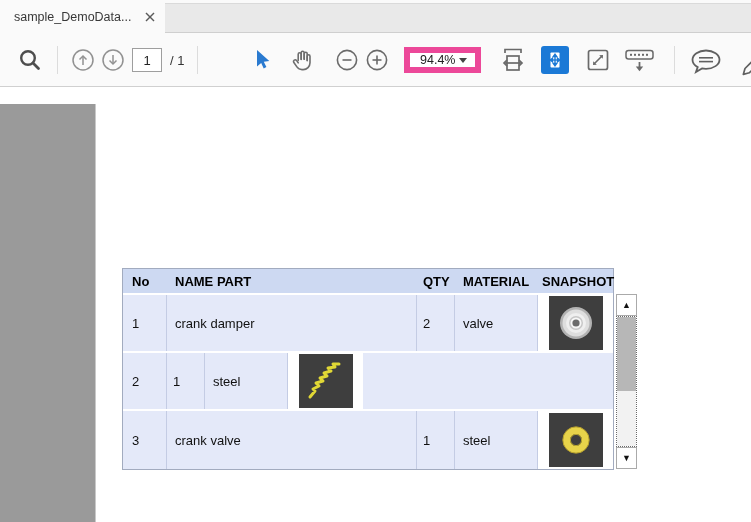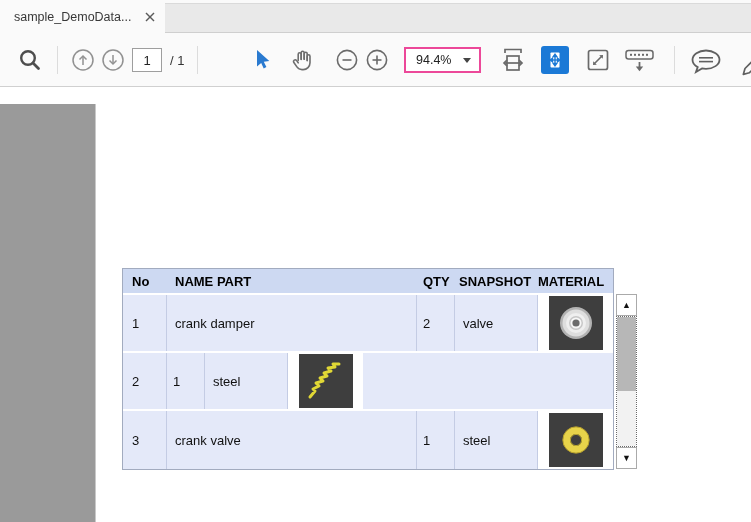--- a/index.html
+++ b/index.html
@@ -21,21 +21,21 @@
   .toolbar { position:absolute; left:0; top:33px; width:751px; height:54px; background:#fafafa;
              border-bottom:1px solid #d0d0d0; }
   .tbtn { position:absolute; display:flex; align-items:center; justify-content:center; }
   .vsep { position:absolute; top:13px; width:1px; height:28px; background:#dcdcdc; }
   .page-input { position:absolute; left:132px; top:15px; width:30px; height:24px;
                 border:1px solid #9e9e9e; background:#fff; text-align:center; font-size:13px;
                 color:#222; font-family:"Liberation Sans", sans-serif; }
   .page-total { position:absolute; left:170px; top:0; height:54px; display:flex; align-items:center;
                 font-size:13px; color:#333; }
   .zoom-box { position:absolute; left:404px; top:14px; width:77px; height:26px; background:#fff;
-              border:2px solid #ec4899; display:flex; align-items:center; cursor:pointer; }
+              border:6px solid #ec4899; display:flex; align-items:center; cursor:pointer; }
   .zoom-text { flex:1; padding-left:10px; font-size:12.5px; color:#222; }
   .zoom-caret { width:0; height:0; border-left:4px solid transparent; border-right:4px solid transparent;
                 border-top:5px solid #444; margin-right:8px; }
   .active-tool { background:#1b79d6; border-radius:3px; }
 
   
   .docarea { position:absolute; left:0; top:88px; width:751px; height:434px; background:#9a9a9a;margin-top:16px; }
   .page { position:absolute; left:95px; top:0; right:0; bottom:0; background:#fff;
           border-left:1px solid #c9c9c9; }
 
@@ -220,22 +220,22 @@
   </div>
 
   <div class="docarea">
     <div class="page"></div>
 
     <div class="ptable">
       <div class="thead">
         <div class="th c-no">No</div>
         <div class="th c-name">NAME PART</div>
         <div class="th c-qty">QTY</div>
+        <div class="th c-mat">MATERIAL</div>
         <div class="th c-snap">SNAPSHOT</div>
-        <div class="th c-mat">MATERIAL</div>
       </div>
 
       <div class="trow">
         <div class="td c-no">1</div>
         <div class="td c-name">crank damper</div>
         <div class="td c-qty">2</div>
         <div class="td c-mat">valve</div>
         <div class="td c-snap">
           <svg class="snapimg" width="54" height="54" viewBox="0 0 54 54">
             <rect width="54" height="54" fill="#3e3e3e"></rect>

